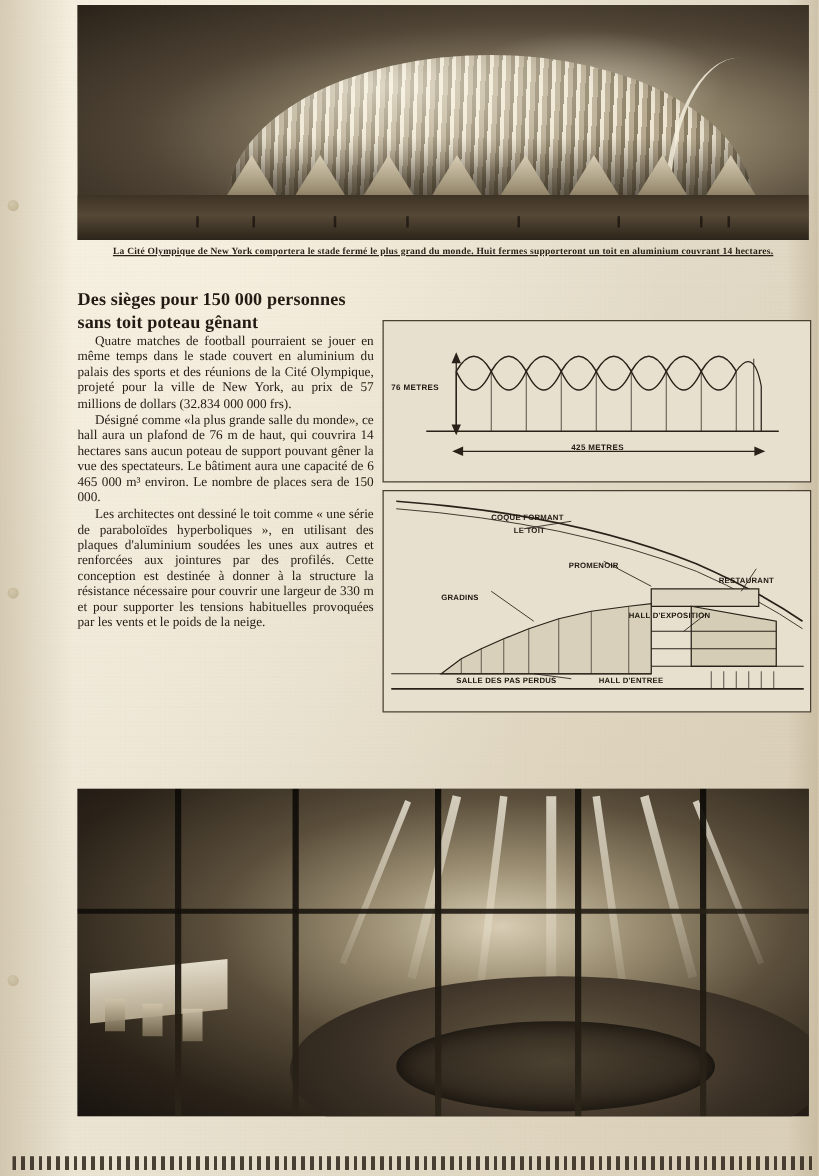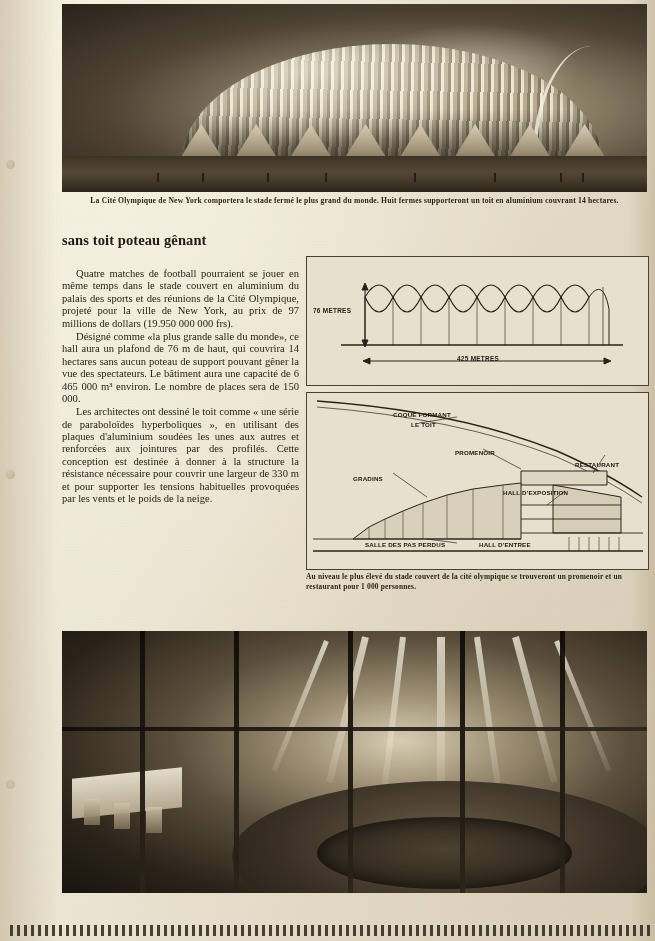--- a/index.html
+++ b/index.html
@@ -127,20 +127,21 @@
   
   .cap {
     position: absolute;
     font-family: "Liberation Serif", serif;
     font-size: 7.6px;
     font-weight: bold;
     line-height: 1.35;
     text-align: center;
     color: #2a2218;
     letter-spacing: .2px;
+    text-decoration: underline;
   }
   .cap-1 { left: 62px; top: 196px; width: 585px; }
 
   
   .headline {
     position: absolute;
     left: 62px; top: 231px; width: 240px;
     font-family: "Liberation Serif", serif;
     font-size: 14.5px;
     font-weight: bold;
@@ -317,25 +318,26 @@
     <div class="figure" style="left:263px;"></div>
     <div class="figure" style="left:352px;"></div>
     <div class="figure" style="left:432px;"></div>
     <div class="figure" style="left:498px;"></div>
     <div class="figure" style="left:520px;"></div>
   </div>
 
   <div class="cap cap-1">La Cité Olympique de New York comportera le stade fermé le plus grand du monde. Huit fermes supporteront un toit en aluminium couvrant 14 hectares.</div>
 
   <div class="headline">
+    <div>Des sièges pour 150 000 personnes</div>
     <div>sans toit poteau gênant</div>
   </div>
 
   <div class="col">
-    <p>Quatre matches de football pourraient se jouer en même temps dans le stade couvert en aluminium du palais des sports et des réunions de la Cité Olympique, projeté pour la ville de New York, au prix de 97 millions de dollars (19.950 000 000 frs).</p>
+    <p>Quatre matches de football pourraient se jouer en même temps dans le stade couvert en aluminium du palais des sports et des réunions de la Cité Olympique, projeté pour la ville de New York, au prix de 57 millions de dollars (32.834 000 000 frs).</p>
     <p>Désigné comme «la plus grande salle du monde», ce hall aura un plafond de 76 m de haut, qui couvrira 14 hectares sans aucun poteau de support pouvant gêner la vue des spectateurs. Le bâtiment aura une capacité de 6 465 000 m³ environ. Le nombre de places sera de 150 000.</p>
     <p>Les architectes ont dessiné le toit comme « une série de paraboloïdes hyperboliques », en utilisant des plaques d'aluminium soudées les unes aux autres et renforcées aux jointures par des profilés. Cette conception est destinée à donner à la structure la résistance nécessaire pour couvrir une largeur de 330 m et pour supporter les tensions habituelles provoquées par les vents et le poids de la neige.</p>
   </div>
 
   <div class="diag1">
     <svg class="d1-canvas" viewBox="0 0 341 128" preserveAspectRatio="none">
       <g stroke="#2a2219" fill="none" stroke-width="1">
 
         <line x1="58" y1="28" x2="58" y2="88"></line>
         <polygon points="58,26 55,33 61,33" fill="#2a2219"></polygon>
@@ -416,21 +418,20 @@
     <div class="d2-label" style="left:86px; top:18px;">COQUE FORMANT</div>
     <div class="d2-label" style="left:104px; top:28px;">LE TOIT</div>
     <div class="d2-label" style="left:148px; top:56px;">PROMENOIR</div>
     <div class="d2-label" style="left:268px; top:68px;">RESTAURANT</div>
     <div class="d2-label" style="left:46px; top:82px;">GRADINS</div>
     <div class="d2-label" style="left:196px; top:96px;">HALL D'EXPOSITION</div>
     <div class="d2-label" style="left:58px; top:148px;">SALLE DES PAS PERDUS</div>
     <div class="d2-label" style="left:172px; top:148px;">HALL D'ENTREE</div>
   </div>
 
-  <div class="cap cap-2">Au niveau le plus élevé du stade couvert de la cité olympique se trouveront un promenoir et un restaurant pour 1 000 personnes.</div>
 
   <div class="photo-bottom">
     <div class="interior"></div>
 
     <div class="ray" style="left:300px; top:6px; width:7px; height:150px; transform: rotate(14deg);"></div>
     <div class="ray" style="left:338px; top:6px; width:6px; height:150px; transform: rotate(7deg);"></div>
     <div class="ray" style="left:375px; top:6px; width:8px; height:150px; transform: rotate(0deg);"></div>
     <div class="ray" style="left:412px; top:6px; width:6px; height:150px; transform: rotate(-8deg);"></div>
     <div class="ray" style="left:450px; top:6px; width:7px; height:150px; transform: rotate(-15deg);"></div>
     <div class="ray" style="left:262px; top:10px; width:5px; height:140px; transform: rotate(22deg);"></div>

